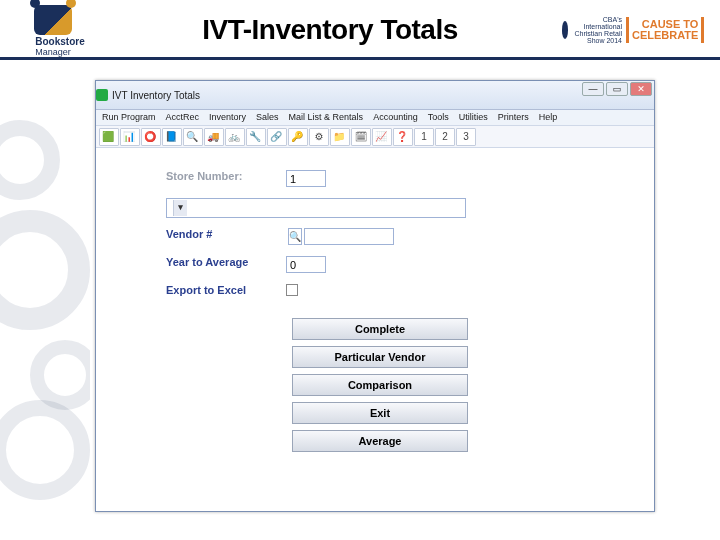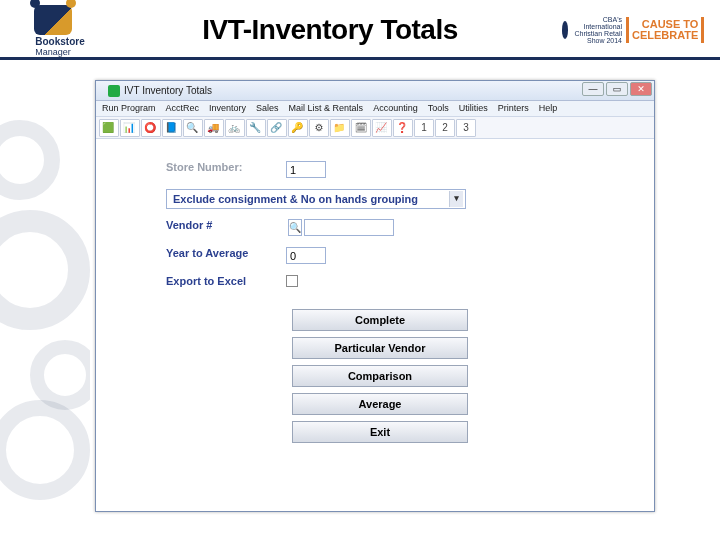--- a/index.html
+++ b/index.html
@@ -53,23 +53,23 @@
   .sidebar-graphic .blob {
     position:absolute; border-radius:50%; border:16px solid rgba(26,47,90,0.10);
   }
   .app-window {
     position:absolute; left:95px; top:80px; width:560px; height:432px;
     border:1px solid #7a8fb3; background:#fff;
     box-shadow:0 0 3px rgba(0,0,0,0.3);
     font-family: Tahoma, Arial, sans-serif;
   }
   .titlebar {
-    height:20px; background:linear-gradient(#eef3fb,#d8e3f3);
+    height:29px; background:linear-gradient(#eef3fb,#d8e3f3);
     border-bottom:1px solid #b0bdd6; display:flex; align-items:center;
-    padding:0 12px; font-size:10px; color:#1a1a1a; position:relative;
+    padding:0 0; font-size:10px; color:#1a1a1a; position:relative;
   }
   .titlebar .winicon { width:12px; height:12px; background:#2a4; border-radius:2px; margin-right:4px;}
   .winbtns { position:absolute; right:2px; top:1px; display:flex; gap:2px;}
   .winbtn { width:22px; height:14px; border:1px solid #9aa; background:#e8edf5;
     font-size:9px; line-height:12px; text-align:center; border-radius:2px;}
   .winbtn.close { background:#e37a7a; color:#fff;}
   .menubar {
     height:16px; background:#eef3fa; display:flex; gap:10px;
     font-size:9px; color:#1a1a1a; padding:2px 6px 0 6px;
     border-bottom:1px solid #cfd8e8;
@@ -199,21 +199,20 @@
   </div>
 
   <div class="form-area">
 
     <div class="frow">
       <div class="flabel">Store Number:</div>
       <input class="finput" style="width: 40px;" value="1">
     </div>
 
     <div class="dropdown">
-      <span>Exclude consignment &amp; No on hands grouping</span>
       <span class="dd-arrow">▾</span>
     </div>
 
     <div class="frow">
       <div class="flabel blue">Vendor #</div>
       <div class="lookup">🔍</div>
       <input class="finput" style="width: 90px; margin-left: 2px;" value="">
     </div>
 
     <div class="frow">
@@ -223,18 +222,18 @@
 
     <div class="frow">
       <div class="flabel blue">Export to Excel</div>
       <div class="checkbox"></div>
     </div>
 
     <div class="btn-stack">
       <div class="action-btn">Complete</div>
       <div class="action-btn">Particular Vendor</div>
       <div class="action-btn">Comparison</div>
+      <div class="action-btn">Exit</div>
       <div class="action-btn">Average</div>
-      <div class="action-btn">Exit</div>
     </div>
 
   </div>
 </div>
 
 </body></html>

